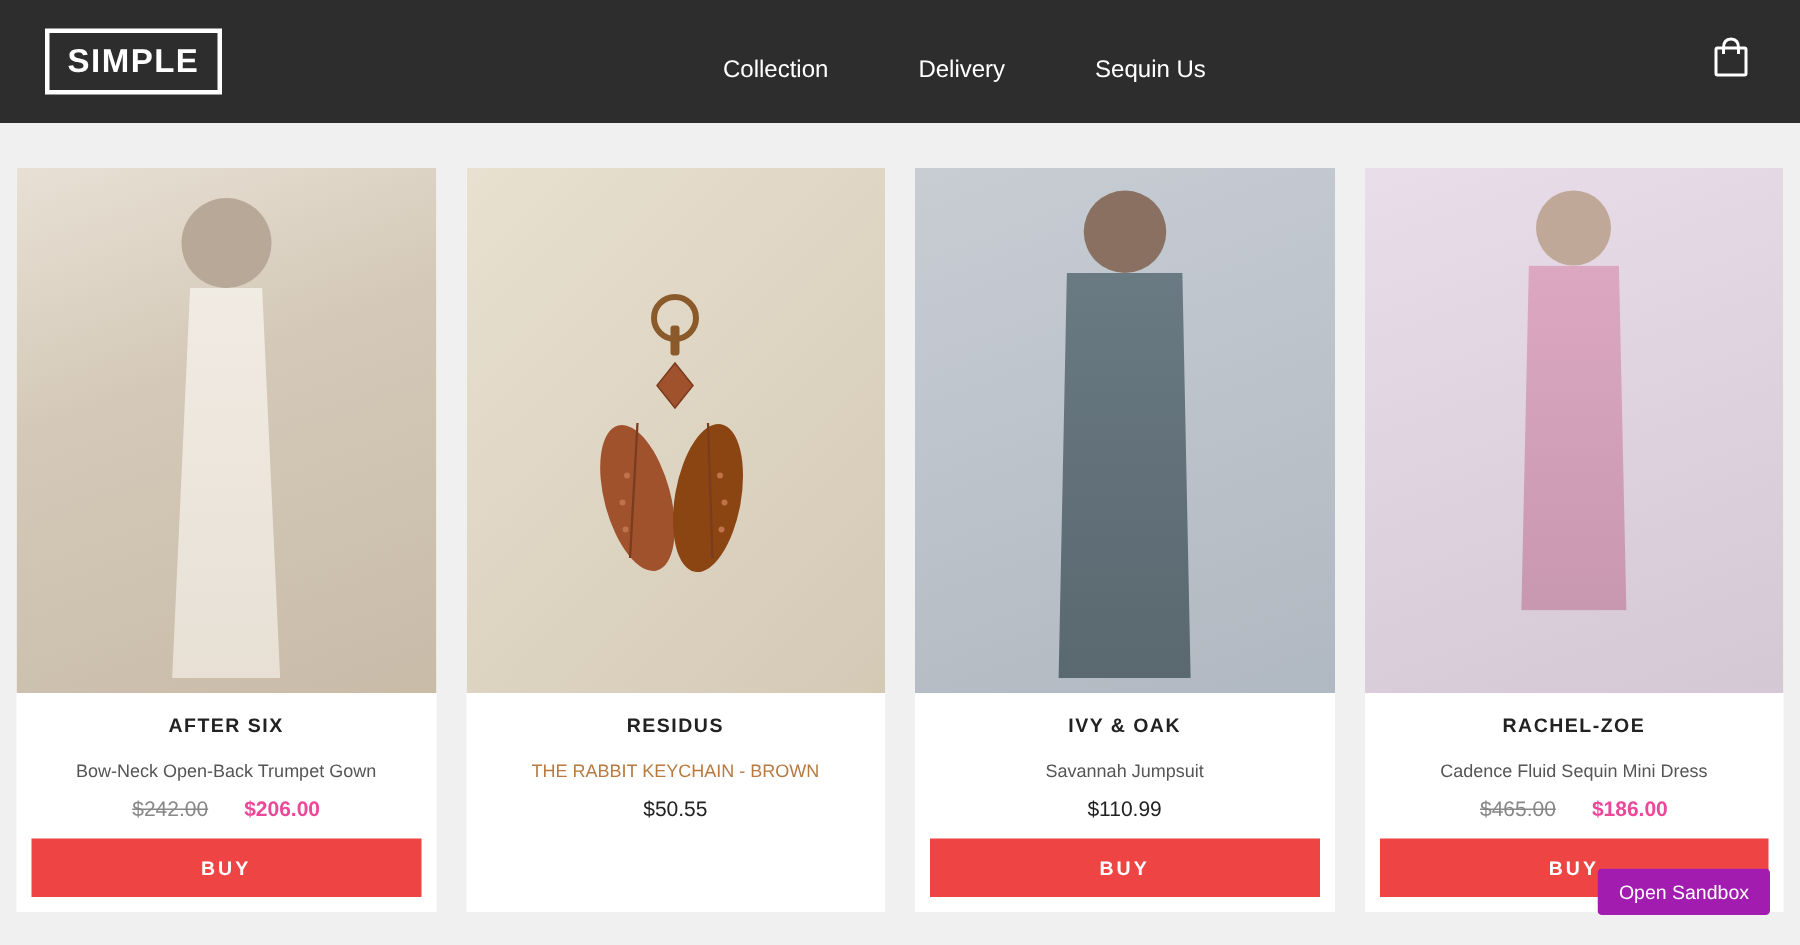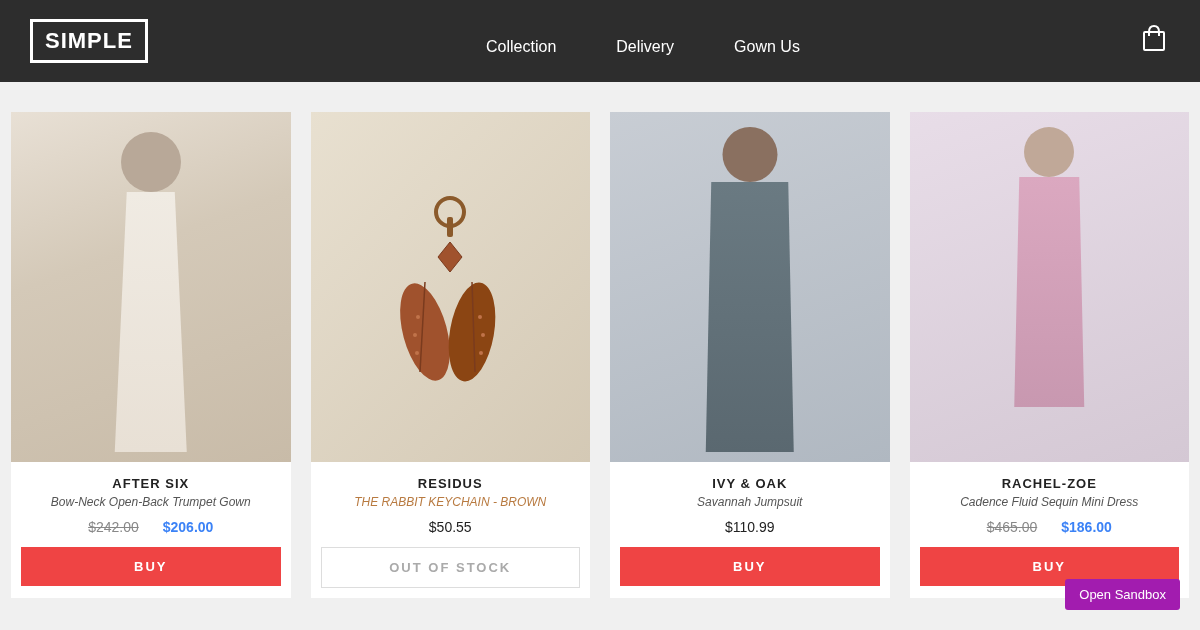--- a/index.html
+++ b/index.html
@@ -179,41 +179,40 @@
       font-size: 13px;
       letter-spacing: 1px;
       margin-top: 14px;
       color: #222;
       text-align: center;
     }
     .product-name {
       font-size: 12px;
       color: #b87a40;
       text-align: center;
-      margin-top: 4px;
+      margin-top: 16px;
       padding: 0 10px;
-      font-style: italic;
     }
     .product-name.dark {
       color: #555;
     }
     .product-price {
       margin-top: 10px;
       text-align: center;
       display: flex;
       gap: 24px;
       align-items: center;
     }
     .price-original {
       text-decoration: line-through;
       color: #888;
       font-size: 14px;
     }
     .price-sale {
-      color: #3b82f6;
+      color: #ec4899;
       font-size: 14px;
       font-weight: 600;
     }
     .price-regular {
       color: #222;
       font-size: 14px;
     }
     .buy-button {
       background: #ef4444;
       color: white;
@@ -252,21 +251,21 @@
     }
   </style>
 </head>
 <body>
 
 <header class="header">
   <div class="logo">SIMPLE</div>
   <nav class="nav">
     <a>Collection</a>
     <a>Delivery</a>
-    <a>Gown Us</a>
+    <a>Sequin Us</a>
   </nav>
   <div class="cart-icon">
     <svg width="32" height="32" viewBox="0 0 32 32" fill="none">
       <rect x="6" y="10" width="20" height="18" rx="1" stroke="white" stroke-width="2" fill="none"></rect>
       <path d="M11 14 V10 Q11 4 16 4 Q21 4 21 10 V14" stroke="white" stroke-width="2" fill="none"></path>
     </svg>
   </div>
 </header>
 
 <main class="product-grid">
@@ -309,21 +308,20 @@
           <circle cx="93" cy="148" r="2" fill="#C0734A"></circle>
           <circle cx="91" cy="166" r="2" fill="#C0734A"></circle>
         </svg>
       </div>
     </div>
     <div class="product-brand">RESIDUS</div>
     <div class="product-name">THE RABBIT KEYCHAIN - BROWN</div>
     <div class="product-price">
       <span class="price-regular">$50.55</span>
     </div>
-    <div class="out-of-stock">OUT OF STOCK</div>
   </div>
 
   <div class="product-card">
     <div class="product-image-container">
       <div class="img-ivy-oak"></div>
     </div>
     <div class="product-brand">IVY &amp; OAK</div>
     <div class="product-name dark">Savannah Jumpsuit</div>
     <div class="product-price">
       <span class="price-regular">$110.99</span>

